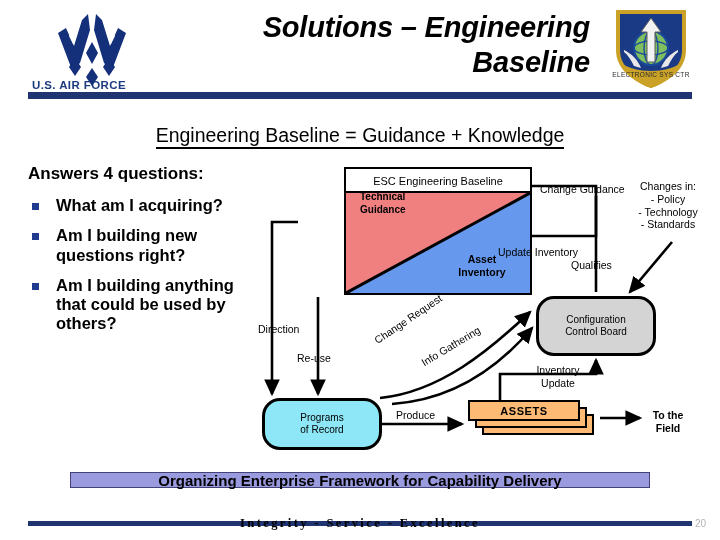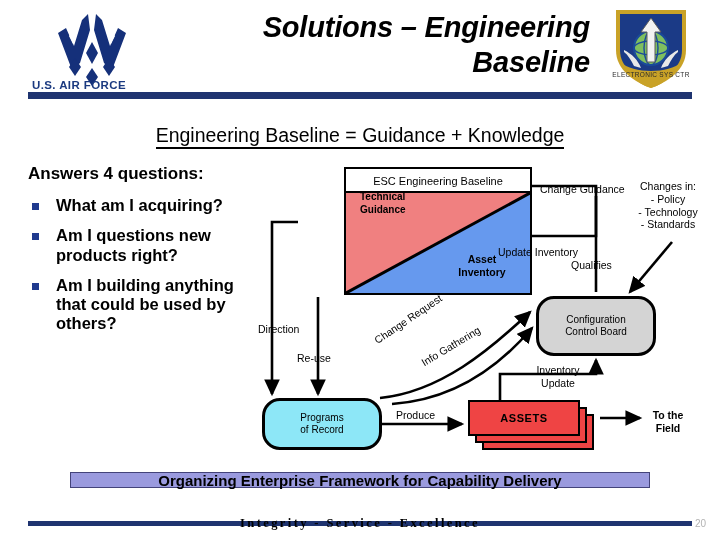--- a/index.html
+++ b/index.html
@@ -203,24 +203,24 @@
   .assets-wrap {
     position: absolute;
     left: 468px;
     top: 400px;
     width: 128px;
     height: 52px;
   }
   .assets-sheet {
     position: absolute;
     border: 2.5px solid #000;
-    background: #ef4444;
+    background: #fdba74;
     box-sizing: border-box;
     width: 112px;
-    height: 36px;
+    height: 21px;
   }
   .assets-sheet.s3 { left: 14px; top: 14px; }
   .assets-sheet.s2 { left: 7px;  top: 7px;  }
   .assets-sheet.s1 {
     left: 0; top: 0;
     display: flex;
     align-items: center;
     justify-content: center;
     font-size: 11px;
     font-weight: bold;
@@ -331,21 +331,21 @@
   </div>
 
   <div class="answers-lead">Answers 4 questions:</div>
   <div class="qlist">
     <div class="qitem">
       <span class="bullet"></span>
       <span>What am I acquiring?</span>
     </div>
     <div class="qitem">
       <span class="bullet"></span>
-      <span>Am I questions new products right?</span>
+      <span>Am I building new questions right?</span>
     </div>
     <div class="qitem">
       <span class="bullet"></span>
       <span>Am I building anything that could be used by others?</span>
     </div>
   </div>
 
   <svg class="wires" viewBox="0 0 720 540">
     <defs>
       <marker id="ah" markerWidth="7" markerHeight="7" refX="5.6" refY="3" orient="auto">

